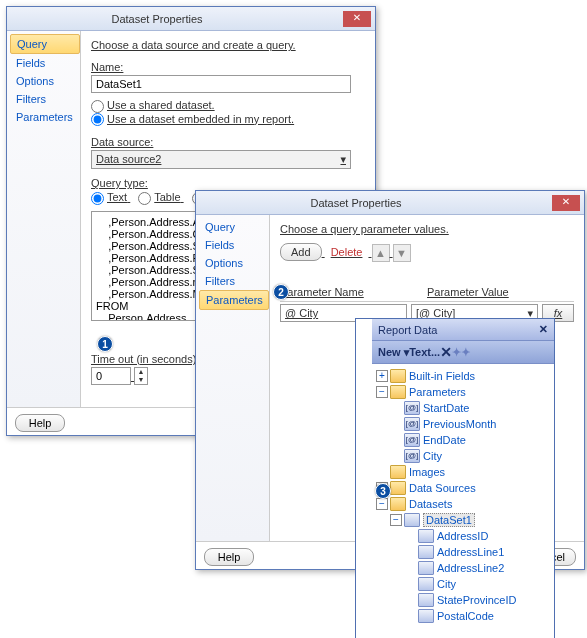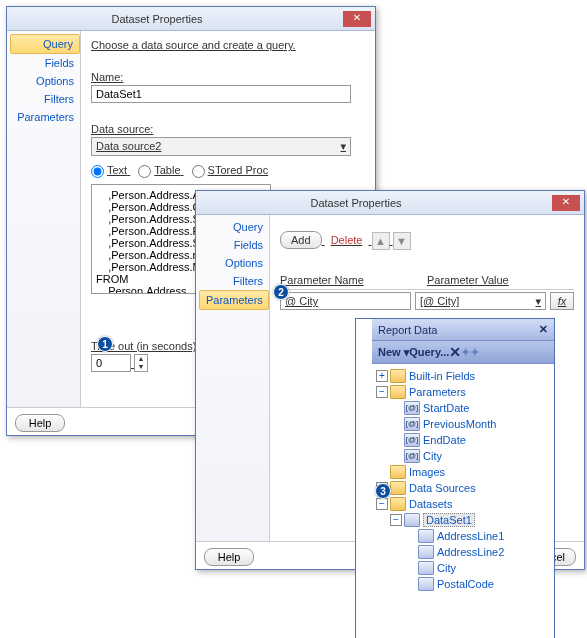--- a/index.html
+++ b/index.html
@@ -3,44 +3,44 @@
 <meta charset="utf-8">
 <style>
 * { box-sizing: border-box; margin: 0; padding: 0; font-family: "Segoe UI", Tahoma, sans-serif; font-size: 11px; }
 body { width: 587px; height: 638px; background: #fff; position: relative; overflow: hidden; }
 
 .dlg { position: absolute; background: #fff; border: 1px solid #5b7ab8; box-shadow: 2px 2px 6px rgba(0,0,0,0.3); }
 .title { height: 24px; background: linear-gradient(#eef2fa,#d8e2f2); border-bottom: 1px solid #a8b8d8; display: flex; align-items: center; padding: 0 4px; color: #333; font-size: 12px; gap: 40px; }
 .title .t { flex: 1; text-align: center; }
 .close { width: 28px; height: 16px; background: #c75050; color: #fff; text-align: center; line-height: 14px; font-size: 10px; cursor: pointer; }
 .body { display: flex; }
-.nav { width: 74px; border-right: 1px solid #ccc; background: linear-gradient(#fbfbfd,#f1f3f8); padding: 3px 0 0 3px; text-align: right; }
+.nav { width: 74px; border-right: 1px solid #ccc; background: linear-gradient(#fbfbfd,#f1f3f8); padding: 3px 0 0 3px; }
 .nav div { padding: 3px 6px; color: #0b57c4; cursor: pointer; }
 .nav div.sel { background: linear-gradient(#ffe9a8,#ffd873); color: #0b57c4; border: 1px solid #e6b85c; border-radius: 2px; }
 .content { flex: 1; padding: 8px 10px; color: #333; text-decoration: underline; }
 .row { margin-bottom: 6px; }
-.label { display: block; margin-bottom: 2px; margin-top: 20px; }
+.label { display: block; margin-bottom: 2px; }
 input[type=text], select { border: 1px solid #999; padding: 2px 4px; background: #fff; height: 18px; }
 input[type=radio] { vertical-align: middle; margin-right: 3px; }
 textarea { border: 1px solid #999; background: #fff; font-family: inherit; font-size: 11px; padding: 4px; resize: none; width: 100%; }
 .btn { border: 1px solid #999; background: linear-gradient(#fdfdfd,#e6e6e6); padding: 2px 10px; cursor: pointer; border-radius: 8px; min-width: 50px; text-align: center; display: inline-block; }
 .foot { border-top: 1px solid #ccc; padding: 6px 8px; display: flex; }
 .foot .spacer { flex: 1; }
 .selectish { border: 1px solid #999; background: #f2f2f2; padding: 2px 4px; display: flex; }
 .selectish .arrow { margin-left: auto; }
 
 .marker { position: absolute; width: 16px; height: 16px; border-radius: 50%; background: #0b4ea2; color: #fff; font-size: 10px; font-weight: bold; text-align: center; line-height: 16px; z-index: 50; border: 1px solid #fff; box-shadow: 0 0 2px rgba(0,0,0,0.4); }
 
 
 .phead { display: flex; border-bottom: 1px solid #ccc; padding: 3px 0; margin-top: 21px; }
 .phead div { flex: 1; }
 .prow { display: flex; padding: 2px 0; align-items: center; gap: 4px; }
 .prow .cell { flex: 1; background: #fff; border: 1px solid #999; padding: 2px 4px; height: 18px; display: flex; }
 .prow .cell .arrow { margin-left: auto; }
-.fx { border: 1px solid #999; background: linear-gradient(#fdfdfd,#e6e6e6); width: 24px; height: 18px; text-align: center; font-style: italic; line-height: 16px; cursor: pointer; }
+.fx { border: 1px solid #999; background: linear-gradient(#fdfdfd,#e6e6e6); width: 32px; height: 18px; text-align: center; font-style: italic; line-height: 16px; cursor: pointer; }
 .iconbtn { border: 1px solid #bbb; background: #eee; width: 18px; height: 18px; display: inline-block; text-align: center; line-height: 16px; color: #888; cursor: pointer; vertical-align: middle; }
 
 
 .panel { position: absolute; border: 1px solid #4f6fb1; background: #fff; }
 .ptitle { background: linear-gradient(#d3dcf4,#a8b8e4); color: #1b2f66; padding: 4px 6px; display: flex; align-items: center; font-size: 12px; border-bottom: 1px solid #7a8fc7; }
 .ptitle .pclose { margin-left: auto; color: #1b2f66; cursor: pointer; font-weight: bold; }
 .ptool { background: linear-gradient(#b7c6ea,#8fa4d8); padding: 3px 6px; border-bottom: 1px solid #7a8fc7; display: flex; align-items: center; gap: 0; color: #1b2f66; font-weight: bold; }
 .ptool span { cursor: pointer; }
 .tree { padding: 4px; overflow: auto; height: 280px; background:#fff; }
 .tn { display: flex; align-items: center; padding: 1px 0; color: #0b57c4; cursor: default; white-space: nowrap; }
@@ -66,28 +66,33 @@
       <div>Options</div>
       <div>Filters</div>
       <div>Parameters</div>
     </div>
     <div class="content">
       <div class="row">Choose a data source and create a query.</div>
       <div class="row" style="margin-top:10px;">
         <span class="label">Name:</span>
         <input type="text" style="width: 260px;" value="DataSet1">
       </div>
+      <div class="row">
+        <label><input type="radio" name="d1" style=""><span>Use a shared dataset.</span></label><br>
+        <label><input type="radio" name="d1" checked="" style=""><span>Use a dataset embedded in my report.</span></label>
+      </div>
       <div class="row" style="margin-top:10px;">
         <span class="label">Data source:</span>
         <div class="selectish" style="width:260px;">
           <span>Data source2</span>
             <span class="arrow">▾</span>
         </div>
       </div>
       <div class="row" style="margin-top:8px;">
+        <span class="label">Query type:</span>
         <label><input type="radio" name="qt" checked="" style=""><span>Text</span></label>
         <label style="margin-left:8px;"><input type="radio" name="qt" style=""><span>Table</span></label>
         <label style="margin-left:8px;"><input type="radio" name="qt" style=""><span>STored Proc</span></label>
       </div>
       <div class="row">
         <textarea readonly="" style="height: 110px; width: 180px; white-space: pre; overflow: hidden;">    ,Person.Address.AddressLine2
     ,Person.Address.City
     ,Person.Address.StateProvinceID
     ,Person.Address.PostalCode
     ,Person.Address.SpatialLocation
@@ -121,20 +126,21 @@
   </div>
   <div class="body" style="height:326px;">
     <div class="nav">
       <div>Query</div>
       <div>Fields</div>
       <div>Options</div>
       <div>Filters</div>
       <div class="sel">Parameters</div>
     </div>
     <div class="content">
+      <div class="row">Choose a query parameter values.</div>
       <div class="row" style="margin-top:8px;">
         <span class="btn" style="min-width:34px;">Add</span>
         <span style="color:#c03030;margin:0 6px;cursor:pointer;">Delete</span>
         <span class="iconbtn">▲</span>
         <span class="iconbtn">▼</span>
       </div>
       <div class="phead">
         <div>Parameter Name</div>
         <div>Parameter Value</div>
       </div>
@@ -157,21 +163,21 @@
   </div>
 </div>
 
 <div class="panel" style="left:355px; top:318px; width:200px; height:392px; z-index:3;padding-left:16px;">
   <div class="ptitle">
     <span>Report Data</span>
     <span class="pclose">✕</span>
   </div>
   <div class="ptool">
     <span><span>New</span> ▾</span>
-    <span>Query...</span>
+    <span>Text...</span>
     <span style="font-size:14px;">✕</span>
     <span style="color:#6a7fc0;">✦</span>
     <span style="color:#6a7fc0;">✦</span>
   </div>
   <div class="tree">
     <div class="tn">
         <span class="tw">+</span>
         <span class="ic folder"></span>
         <span>Built-in Fields</span>
       </div>
@@ -223,35 +229,49 @@
         <span class="sp"></span>
         <span class="tw">−</span>
         <span class="ic field"></span>
         <span class="sel-node">DataSet1</span>
       </div>
     <div class="tn">
         <span class="sp"></span>
         <span class="sp"></span>
         <span class="sp"></span>
         <span class="ic field"></span>
+        <span>AddressID</span>
+      </div>
+    <div class="tn">
+        <span class="sp"></span>
+        <span class="sp"></span>
+        <span class="sp"></span>
+        <span class="ic field"></span>
         <span>AddressLine1</span>
       </div>
     <div class="tn">
         <span class="sp"></span>
         <span class="sp"></span>
         <span class="sp"></span>
         <span class="ic field"></span>
         <span>AddressLine2</span>
       </div>
     <div class="tn">
         <span class="sp"></span>
         <span class="sp"></span>
         <span class="sp"></span>
         <span class="ic field"></span>
         <span>City</span>
+      </div>
+    <div class="tn">
+        <span class="sp"></span>
+        <span class="sp"></span>
+        <span class="sp"></span>
+        <span class="ic field"></span>
+        <span>StateProvinceID</span>
       </div>
     <div class="tn">
         <span class="sp"></span>
         <span class="sp"></span>
         <span class="sp"></span>
         <span class="ic field"></span>
         <span>PostalCode</span>
       </div>
   </div>
 </div>

